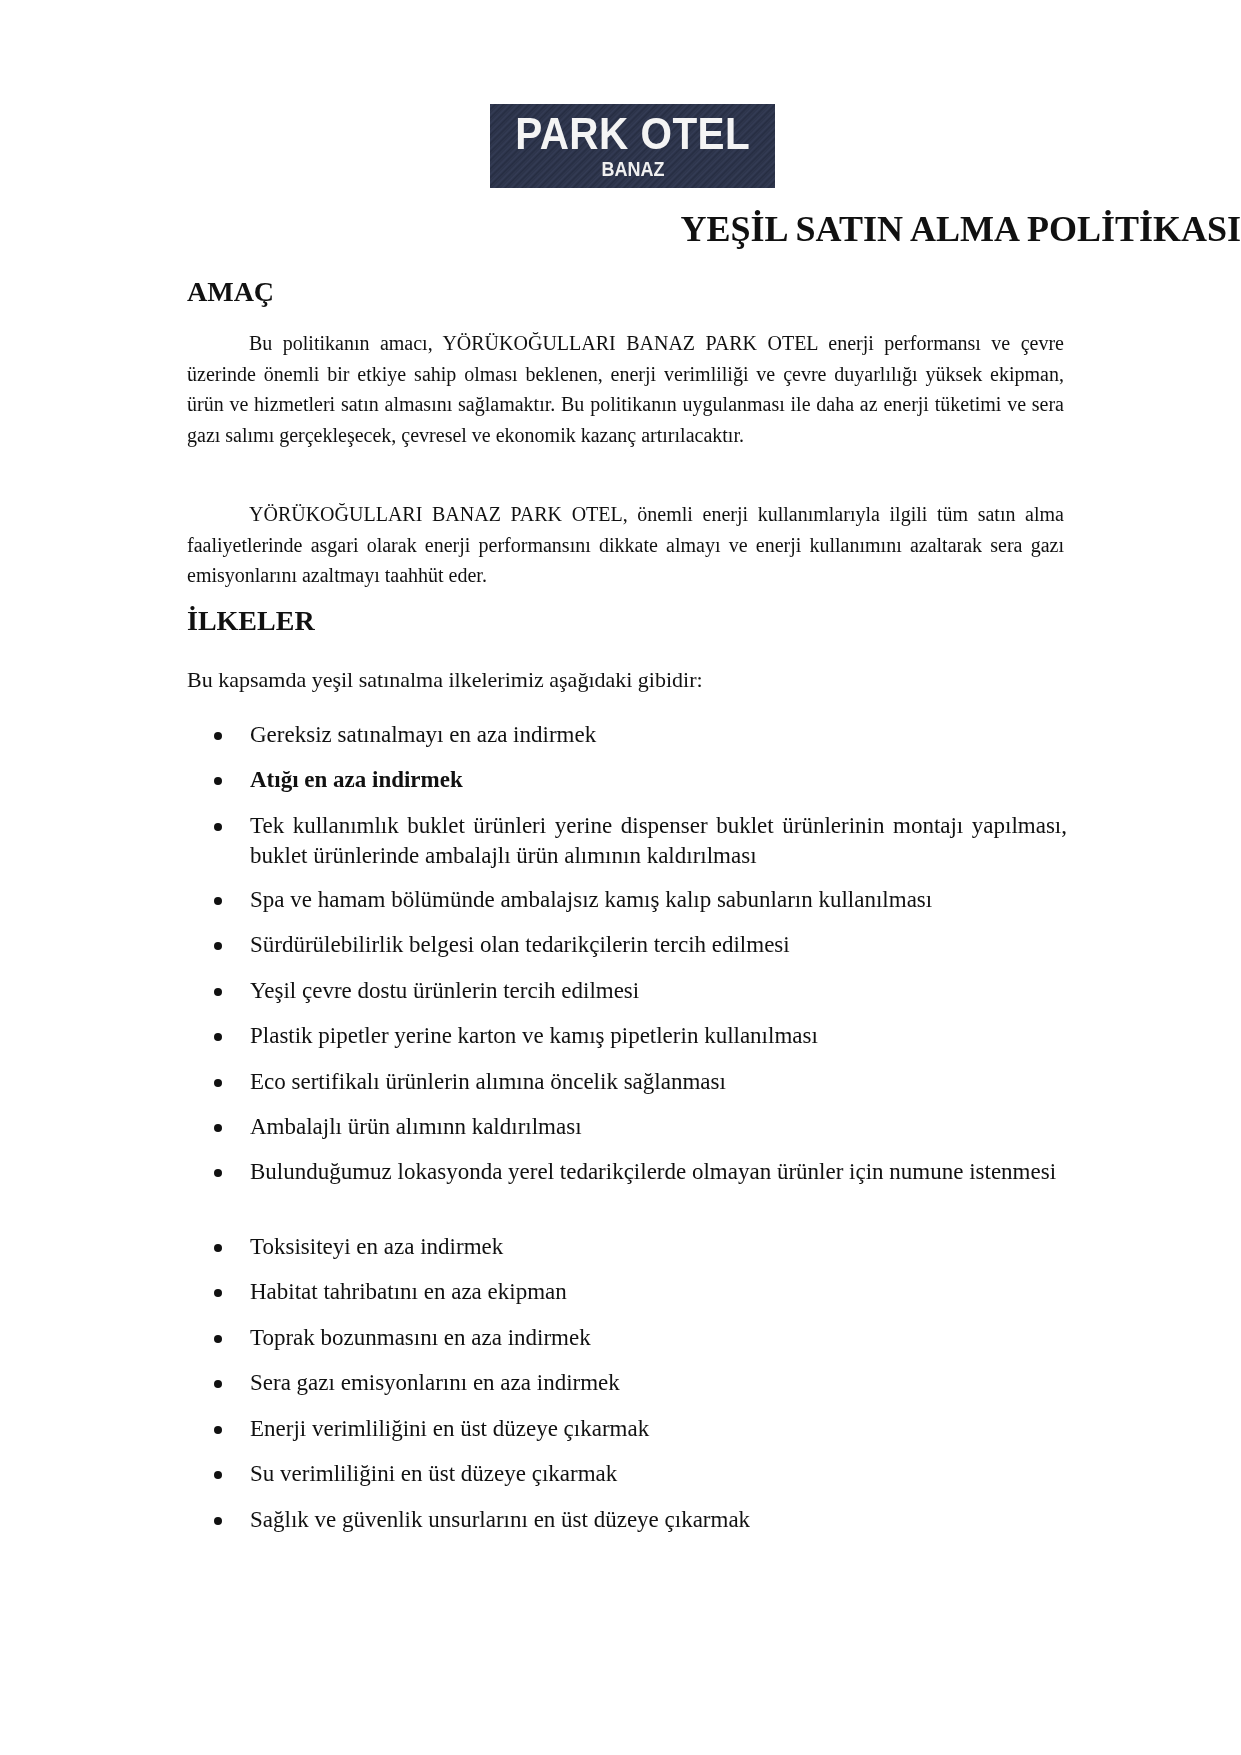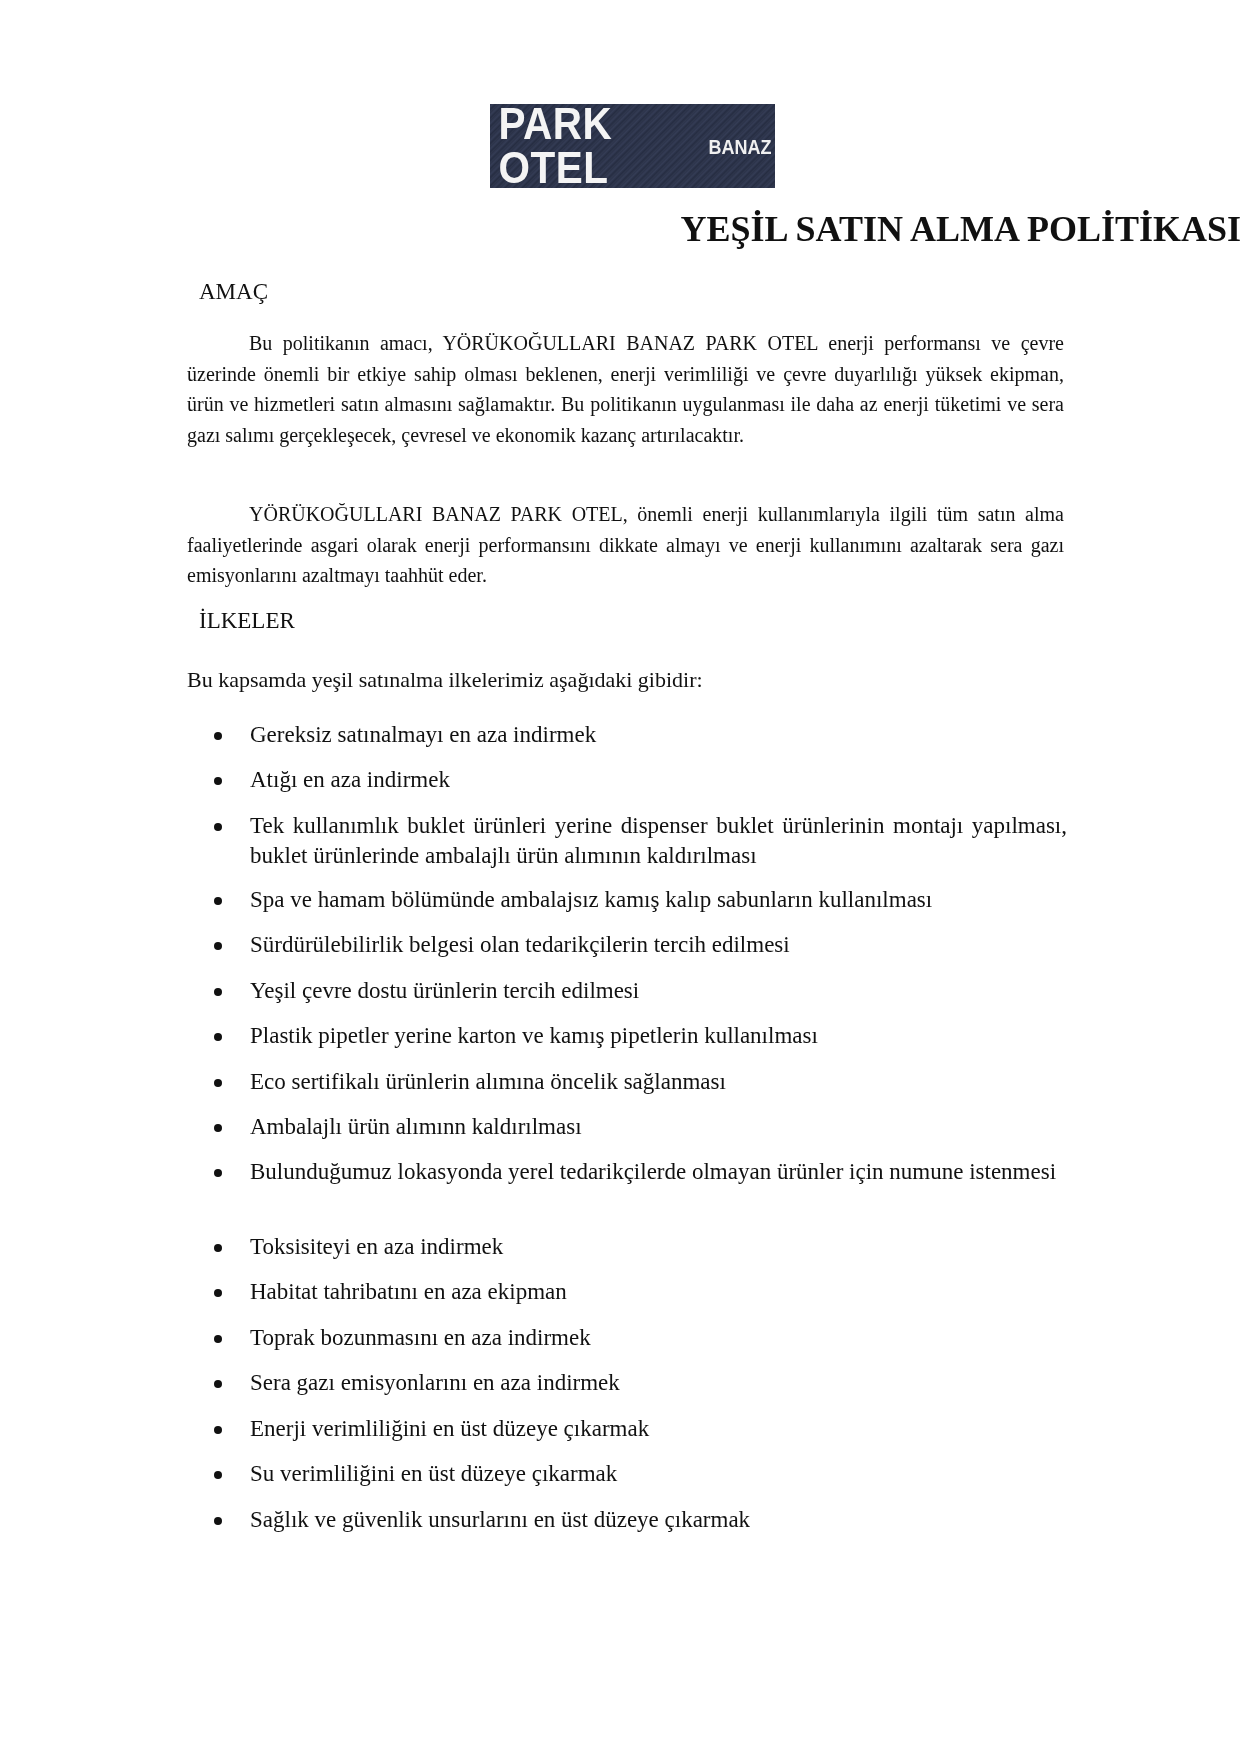--- a/index.html
+++ b/index.html
@@ -1,27 +1,27 @@
 <!DOCTYPE html>
 <html><head>
   <meta charset="utf-8">
   <style>
     html, body { margin: 0; padding: 0; background: #ffffff; }
     body { width: 1241px; height: 1755px; position: relative; overflow: hidden;
            font-family: "Liberation Serif", "DejaVu Serif", serif; color: #111; }
     .logo { position: absolute; left: 490px; top: 104px; width: 285px; height: 84px;
             background: repeating-linear-gradient(135deg, #2b3248 0px, #343c55 2px, #262d42 4px, #30384f 6px);
-            display: flex; align-items: center; justify-content: center; }
+            display: flex; flex-direction: column; align-items: center; justify-content: center; }
     .logo-main { font-family: "Liberation Sans", sans-serif; font-weight: bold; color: #f4f4f4;
                  font-size: 44px; line-height: 44px; letter-spacing: 0.5px; transform: scaleX(0.92); }
     .logo-sub { font-family: "Liberation Sans", sans-serif; font-weight: bold; color: #f0f0f0;
                 font-size: 20px; line-height: 22px; margin-top: 2px; transform: scaleX(0.9); }
     .title { position: absolute; left: 0; width: 1241px; top: 211px; text-align: right;
              font-weight: bold; font-size: 36px; line-height: 36px; }
-    .heading { position: absolute; left: 187px; font-weight: normal; font-size: 23px; line-height: 28px; margin-left: 12px; }
+    .heading { position: absolute; left: 187px; font-weight: bold; font-size: 28px; line-height: 28px; }
     .para { position: absolute; left: 187px; width: 877px; font-size: 20px; line-height: 30.5px;
             text-align: justify; text-indent: 62px; margin: 0; }
     .intro { position: absolute; left: 187px; top: 666px; font-size: 22px; line-height: 28px; }
     .bullet-list { position: absolute; left: 0; top: 0; margin: 0; padding: 0; list-style: none; }
     .bullet { position: absolute; left: 214px; width: 853px; font-size: 23px; line-height: 29.5px; }
     .bullet .dot { position: absolute; left: 0; top: 12px; width: 8px; height: 8px; border-radius: 50%; background: #111; }
     .bullet .text { display: block; margin-left: 36px; text-align: justify; }
   </style>
 </head>
 <body>
@@ -40,21 +40,21 @@
 
 <div class="heading" style="top:607px;">İLKELER</div>
 
 <div class="intro">Bu kapsamda yeşil satınalma ilkelerimiz aşağıdaki gibidir:</div>
 
 <ul class="bullet-list">
   <li class="bullet" style="top:720px;">
       <span class="dot"></span>
       <span class="text">Gereksiz satınalmayı en aza indirmek</span>
     </li>
-  <li class="bullet" style="top:765px;">
+  <li class="bullet" style="top:765px;font-weight:bold;">
       <span class="dot"></span>
       <span class="text">Atığı en aza indirmek</span>
     </li>
   <li class="bullet" style="top:811px;">
       <span class="dot"></span>
       <span class="text">Tek kullanımlık buklet ürünleri yerine dispenser buklet ürünlerinin montajı yapılması, buklet ürünlerinde ambalajlı ürün alımının kaldırılması</span>
     </li>
   <li class="bullet" style="top:885px;">
       <span class="dot"></span>
       <span class="text">Spa ve hamam bölümünde ambalajsız kamış kalıp sabunların kullanılması</span>

